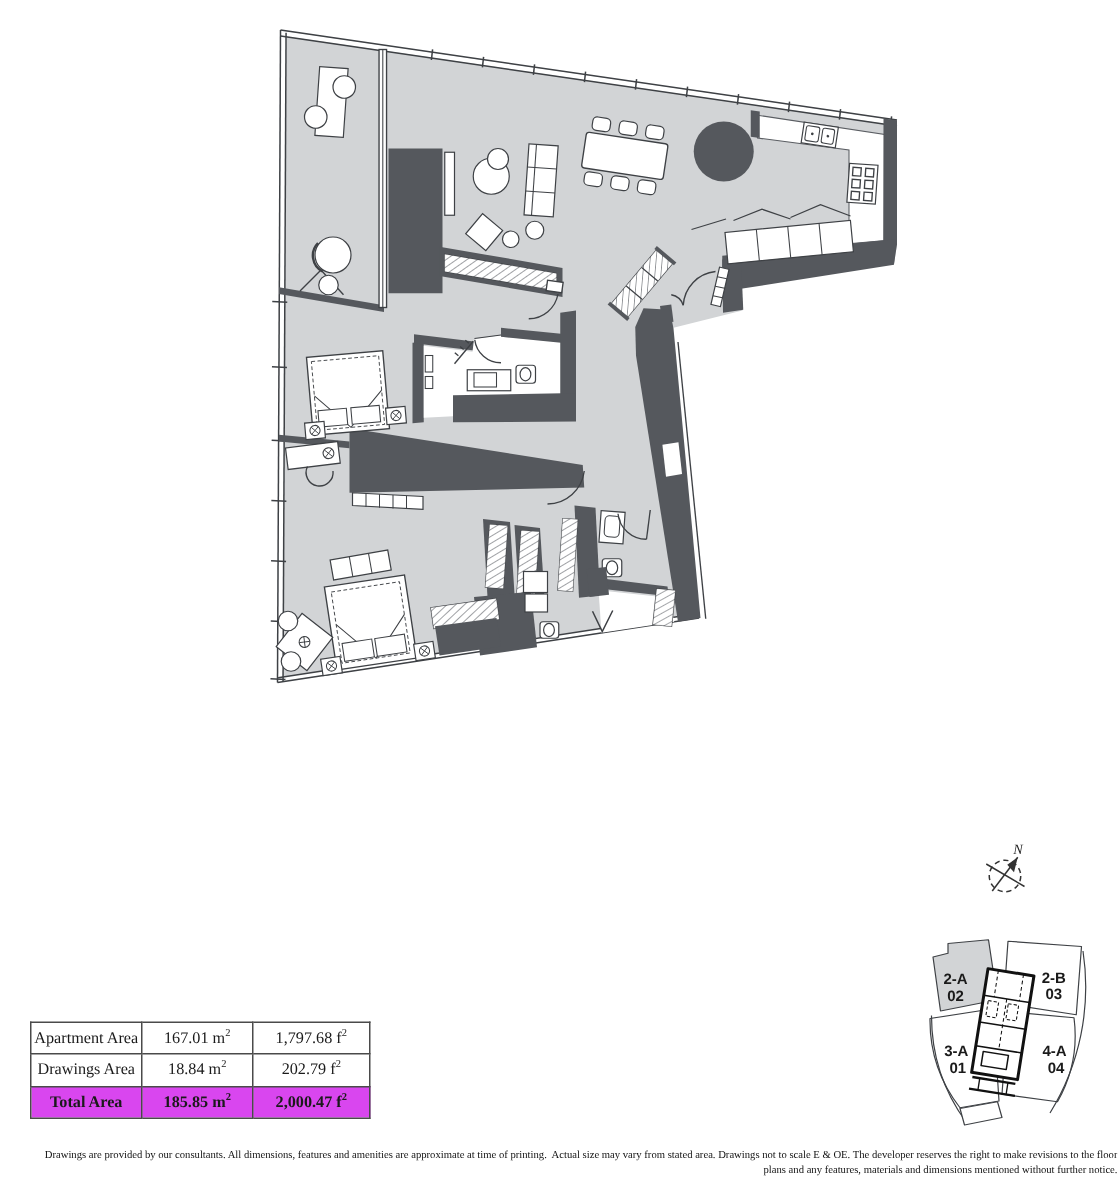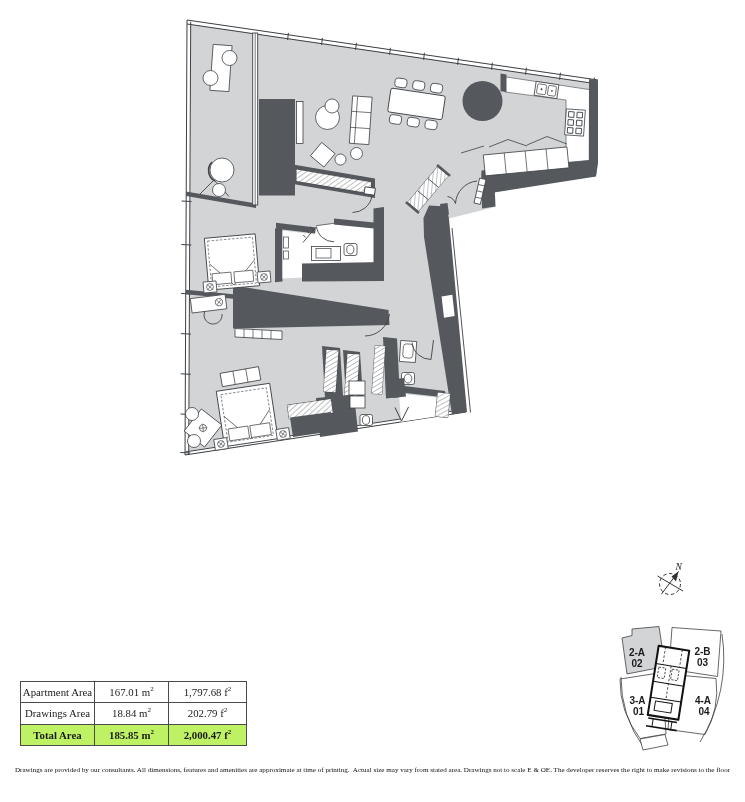--- a/index.html
+++ b/index.html
@@ -2,23 +2,23 @@
 <html><head>
 <meta charset="utf-8">
 <style>
   html,body{margin:0;padding:0;background:#ffffff;}
   #page{position:relative;width:745px;height:802px;background:#ffffff;overflow:hidden;
         font-family:"Liberation Serif", serif;}
   #plan{position:absolute;left:0;top:0;}
   table.area{position:absolute;left:20px;top:681px;border-collapse:collapse;
              font-size:10.8px;color:#1a1a1a;table-layout:fixed;}
   table.area td{border:1px solid #4a4a4a;text-align:center;height:20.3px;padding:0;white-space:nowrap;}
-  table.area tr.tot td{background:#bef264;font-weight:bold;}
+  table.area tr.tot td{background:#d946ef;font-weight:bold;}
   sup{font-size:7px;vertical-align:super;line-height:0;}
-  .disc{position:absolute;left:0px;top:766px;width:745px;text-align:center;
+  .disc{position:absolute;left:0px;top:766px;width:745px;text-align:right;
         font-size:7.1px;line-height:9.9px;color:#111;}
   .disc div{white-space:nowrap;}
 </style>
 </head>
 <body>
 <div id="page">
 <svg id="plan" width="745" height="802" viewBox="0 0 745 802">
 <defs>
   <pattern id="hatch" width="4" height="4" patternTransform="rotate(55)" patternUnits="userSpaceOnUse">
     <rect width="4" height="4" fill="#ffffff"></rect>
@@ -470,14 +470,15 @@
   <tr class="tot">
           <td>Total Area</td>
           <td>185.85 m<sup>2</sup></td>
           <td>2,000.47 f<sup>2</sup></td>
         </tr>
 </tbody>
     </table>
 
 <div class="disc">
       <div>Drawings are provided by our consultants. All dimensions, features and amenities are approximate at time of printing.&nbsp; Actual size may vary from stated area. Drawings not to scale E &amp; OE. The developer reserves the right to make revisions to the floor</div>
+      <div>plans and any features, materials and dimensions mentioned without further notice.</div>
     </div>
 </div>
 
 </body></html>

